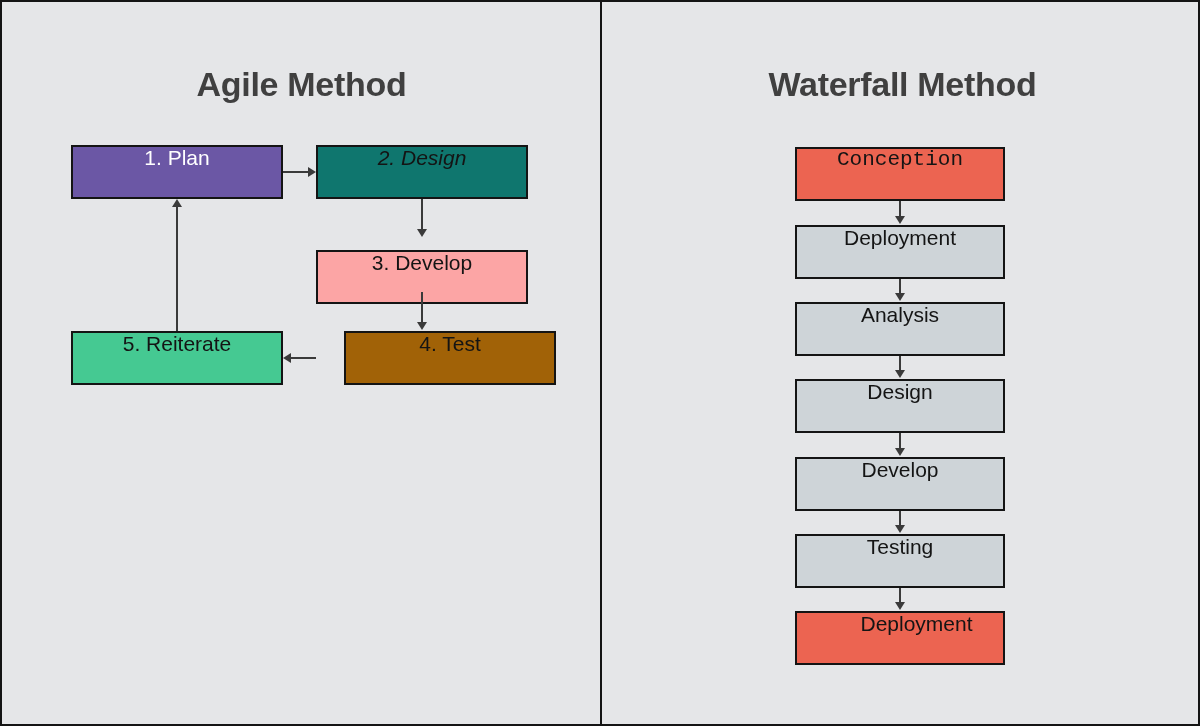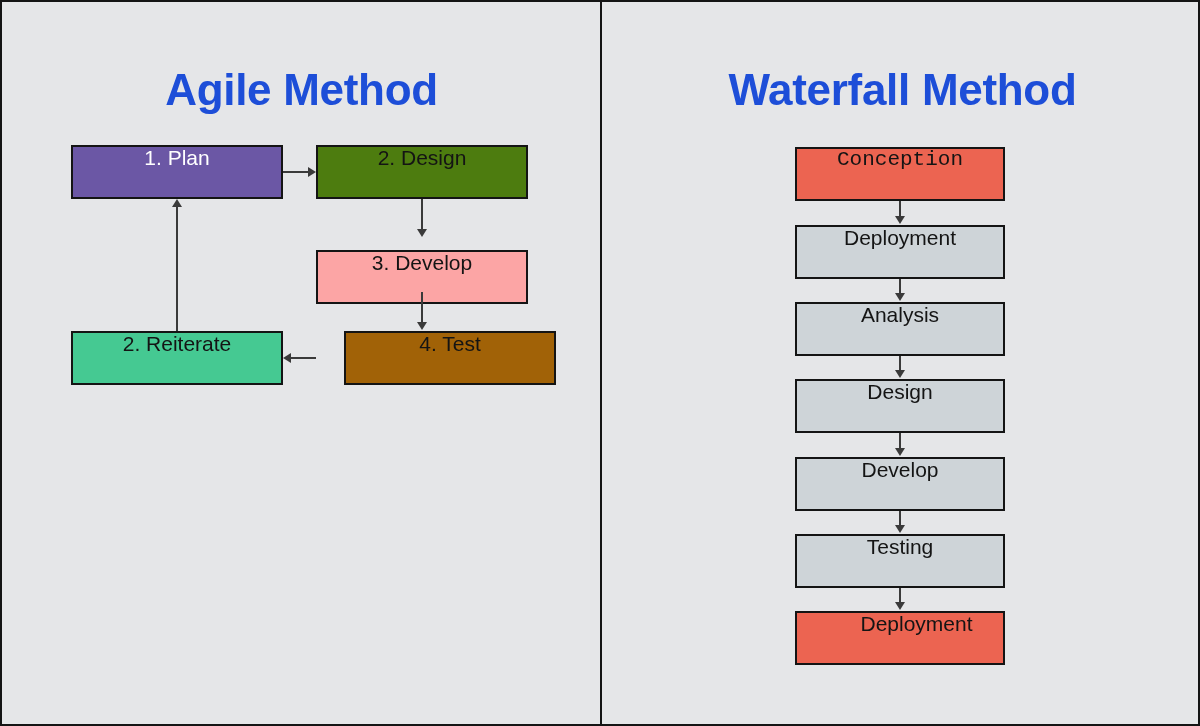--- a/index.html
+++ b/index.html
@@ -32,23 +32,23 @@
     top: 0;
     width: 2px;
     height: 726px;
     background: #141414;
   }
   .panel-title {
     position: absolute;
     top: 63px;
     width: 100%;
     text-align: center;
-    font-size: 44px;
+    font-size: 34px;
     font-weight: bold;
-    color: #1d4ed8;
+    color: #404040;
     letter-spacing: -0.3px;
     white-space: nowrap;
   }
   #panel-waterfall .panel-title { top: 63px; }
 
   .node {
     position: absolute;
     box-sizing: border-box;
     border: 2px solid #141414;
     display: flex;
@@ -99,34 +99,34 @@
 <div id="canvas">
 
   <div class="panel" id="panel-agile">
     <div class="panel-title">Agile Method</div>
   </div>
 
   <div class="node light-text" style="left:69px;  top:143px; width:212px; height:54px; background:#6b57a5;">
     <span>1. Plan</span>
   </div>
 
-  <div class="node" style="left:314px; top:143px; width:212px; height:54px; background:#4d7c0f;">
+  <div class="node" style="left:314px; top:143px; width:212px; height:54px; background:#0f766e;font-style:italic;">
     <span>2. Design</span>
   </div>
 
   <div class="node" style="left:314px; top:248px; width:212px; height:54px; background:#fca5a5;">
     <span>3. Develop</span>
   </div>
 
   <div class="node" style="left:314px; top:329px; width:212px; height:54px; background:#a16207;margin-left:28px;">
     <span>4. Test</span>
   </div>
 
   <div class="node" style="left:69px;  top:329px; width:212px; height:54px; background:#45c992;">
-    <span>2. Reiterate</span>
+    <span>5. Reiterate</span>
   </div>
 
   <div class="arrow-line arrow-h" style="left:281px; top:169px; width:26px;"></div>
   <div class="arrow-head head-right" style="left:306px; top:165px;"></div>
 
   <div class="arrow-line arrow-v" style="left:419px; top:197px; height:31px;"></div>
   <div class="arrow-head head-down" style="left:415px; top:227px;"></div>
 
   <div class="arrow-line arrow-v" style="left:419px; top:290px; height:31px;"></div>
   <div class="arrow-head head-down" style="left:415px; top:320px;"></div>

